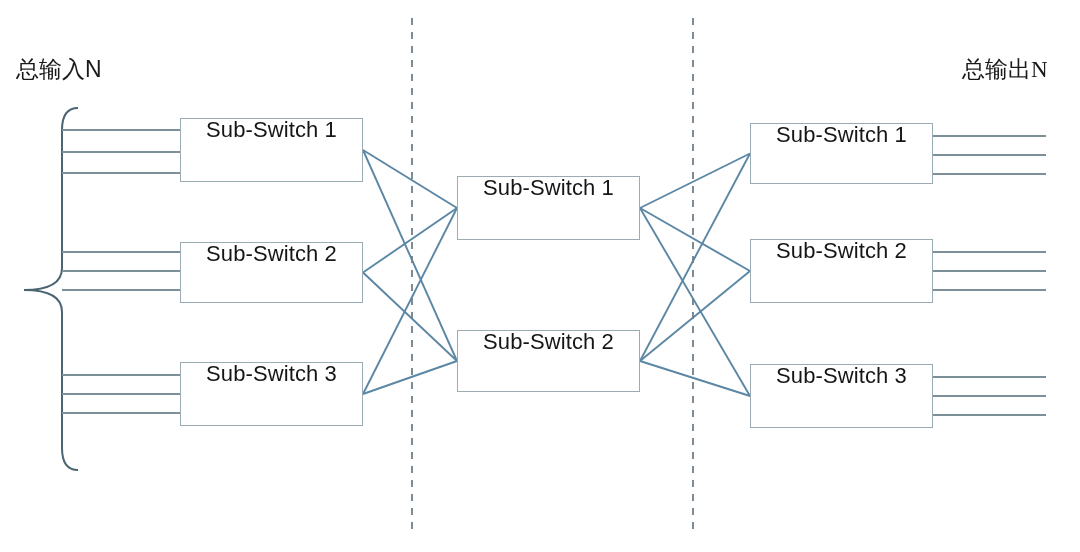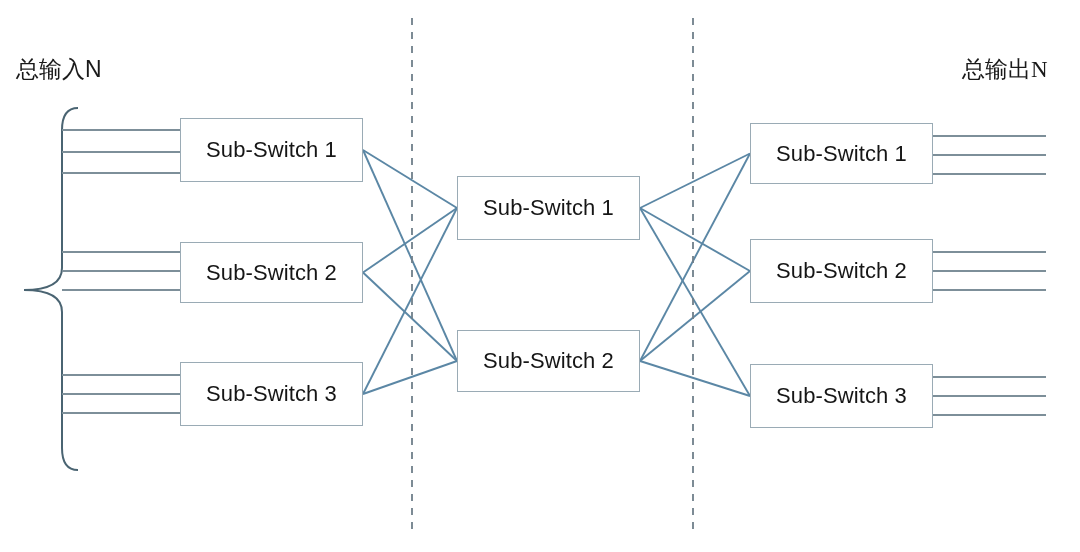--- a/index.html
+++ b/index.html
@@ -25,21 +25,21 @@
     width: 1080px;
     height: 552px;
     display: block;
   }
   .node-box {
     position: absolute;
     box-sizing: border-box;
     background: #ffffff;
     border: 1px solid #9aabb5;
     display: flex;
-    align-items: center;
+    align-items: flex-start;
     justify-content: center;
     z-index: 5;
   }
   .node-label {
     font-family: "Liberation Sans", "DejaVu Sans", sans-serif;
     font-size: 22px;
     color: #161616;
     letter-spacing: 0.1px;
     white-space: nowrap;
     line-height: 1;

